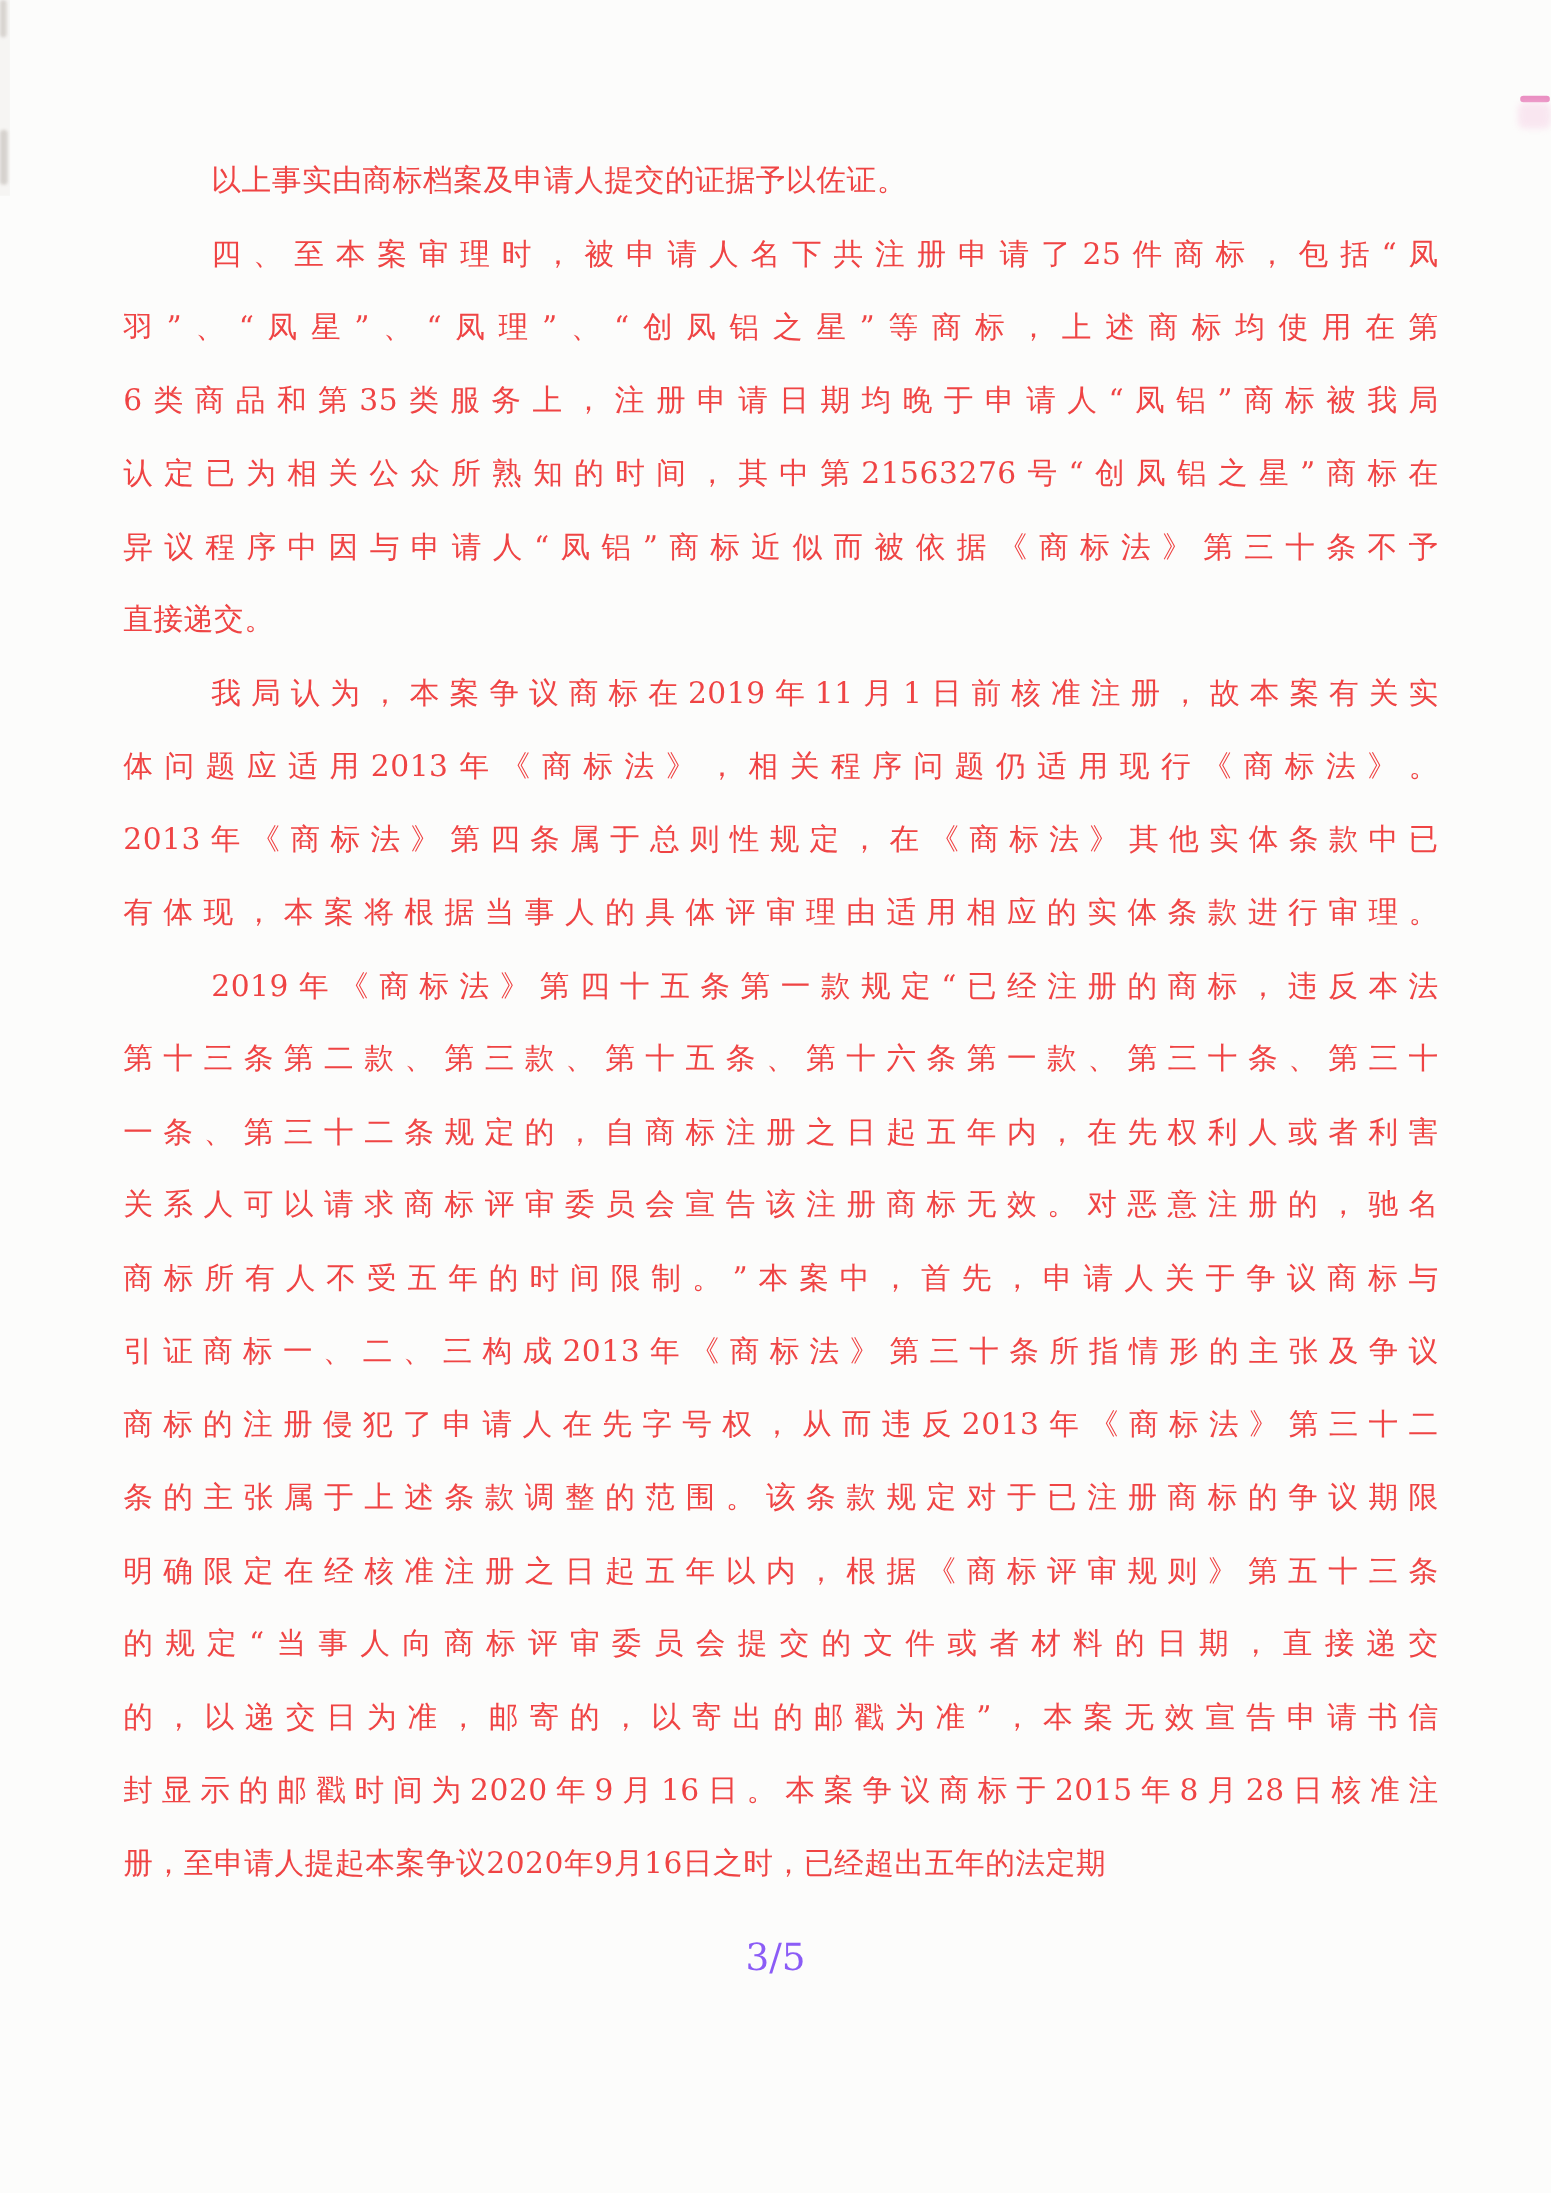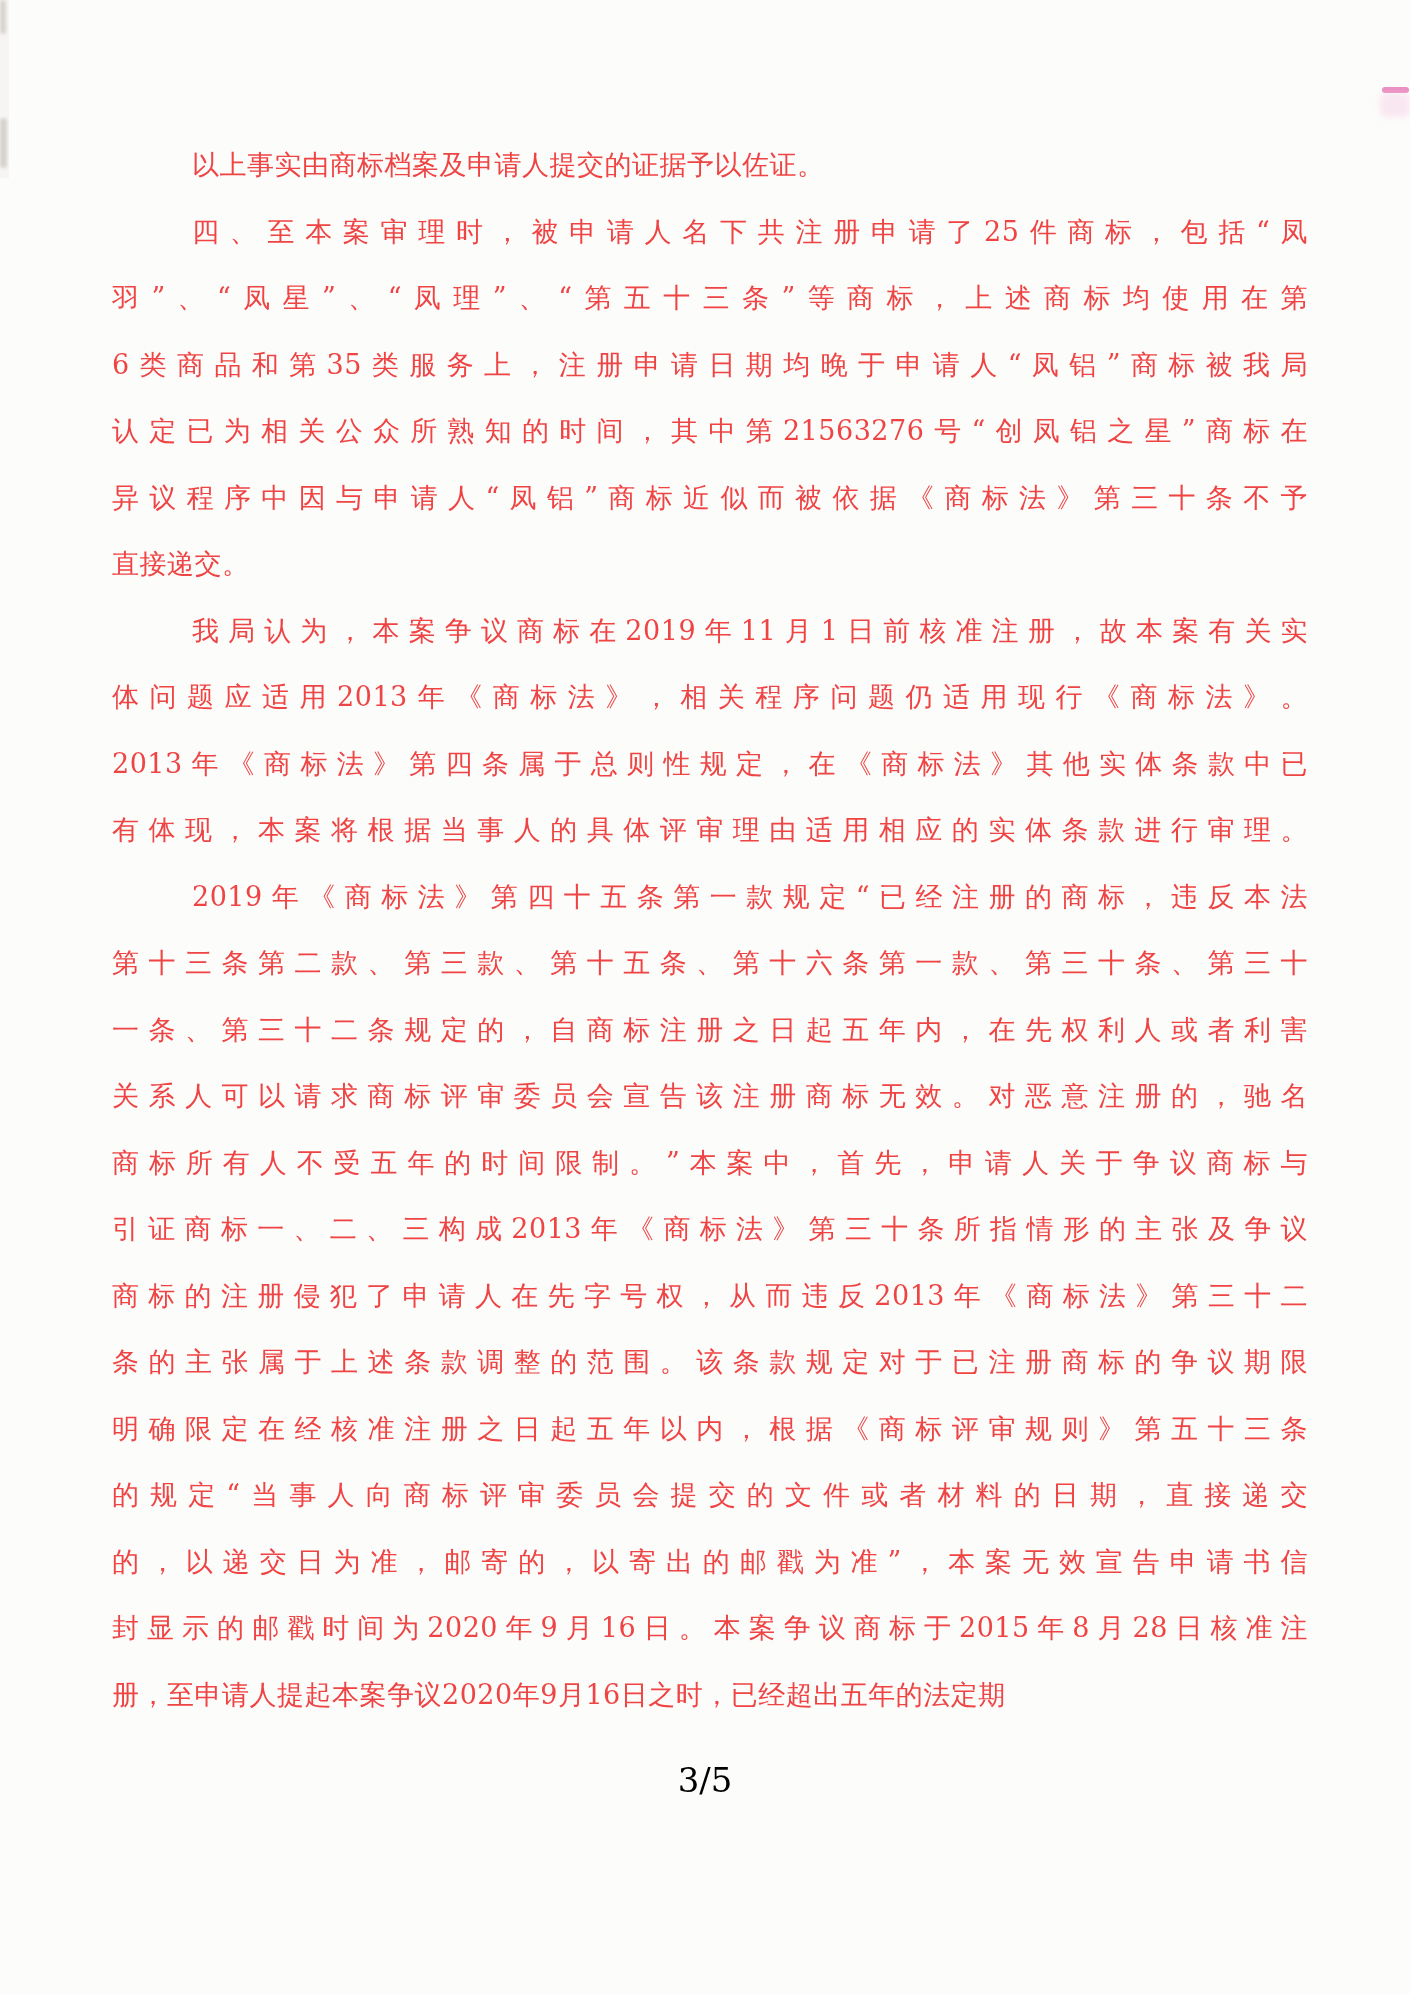--- a/index.html
+++ b/index.html
@@ -82,38 +82,38 @@
     text-justify: inter-character;
   }
 
   .page-footer {
     position: absolute;
     left: 0; top: 1760px;
     width: 1410px;
     text-align: center;
     font-size: 34px;
     line-height: 40px;
-    color: #000000;
+    color: #8b5cf6;
   }
 </style>
 </head>
 <body>
 
 <div class="page">
 
   <div class="edge-strip"></div>
   <div class="edge-mark-a"></div>
   <div class="edge-mark-b"></div>
   <div class="pink-dash" style="background: rgb(234, 143, 194);"></div>
   <div class="pink-smudge" style="background: rgb(246, 205, 228);"></div>
 
   <div class="doc-body">
       <div class="line indent">以上事实由商标档案及申请人提交的证据予以佐证。</div>
       <div class="line indent justify">四、至本案审理时，被申请人名下共注册申请了25件商标，包括“凤</div>
-      <div class="line justify">羽”、“凤星”、“凤理”、“第五十三条”等商标，上述商标均使用在第</div>
+      <div class="line justify">羽”、“凤星”、“凤理”、“创凤铝之星”等商标，上述商标均使用在第</div>
       <div class="line justify">6类商品和第35类服务上，注册申请日期均晚于申请人“凤铝”商标被我局</div>
       <div class="line justify">认定已为相关公众所熟知的时间，其中第21563276号“创凤铝之星”商标在</div>
       <div class="line justify">异议程序中因与申请人“凤铝”商标近似而被依据《商标法》第三十条不予</div>
       <div class="line">直接递交。</div>
       <div class="line indent justify">我局认为，本案争议商标在2019年11月1日前核准注册，故本案有关实</div>
       <div class="line justify">体问题应适用2013年《商标法》，相关程序问题仍适用现行《商标法》。</div>
       <div class="line justify">2013年《商标法》第四条属于总则性规定，在《商标法》其他实体条款中已</div>
       <div class="line justify">有体现，本案将根据当事人的具体评审理由适用相应的实体条款进行审理。</div>
       <div class="line indent justify">2019年《商标法》第四十五条第一款规定“已经注册的商标，违反本法</div>
       <div class="line justify">第十三条第二款、第三款、第十五条、第十六条第一款、第三十条、第三十</div>

